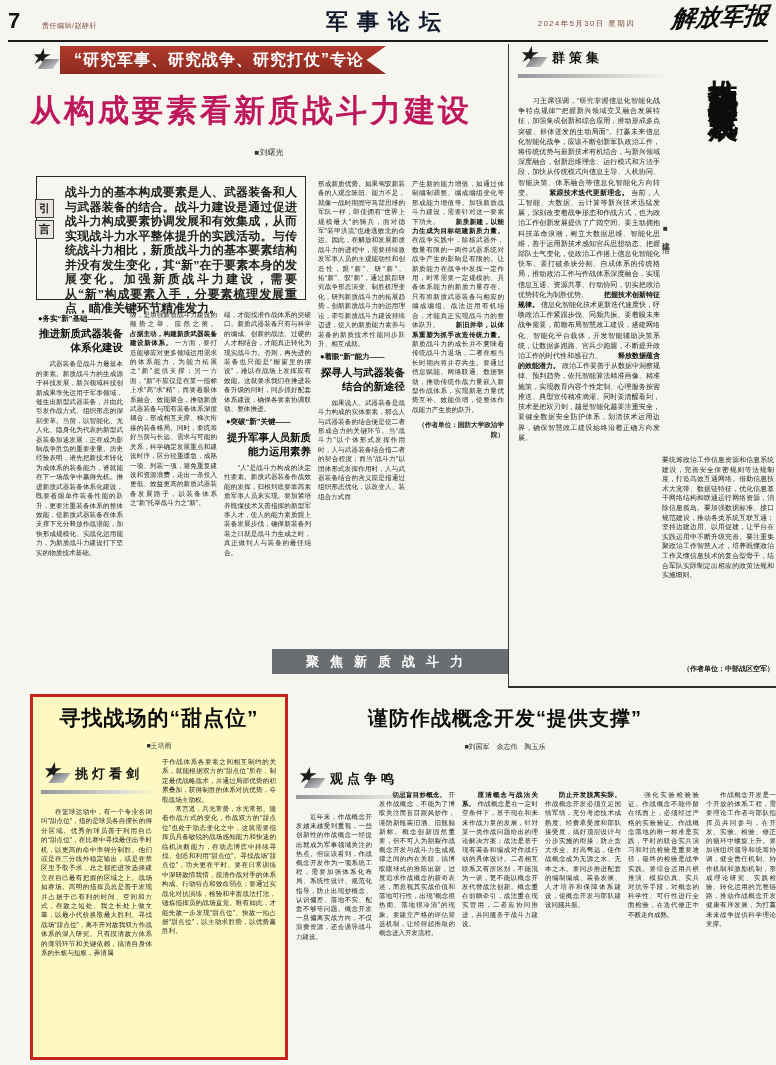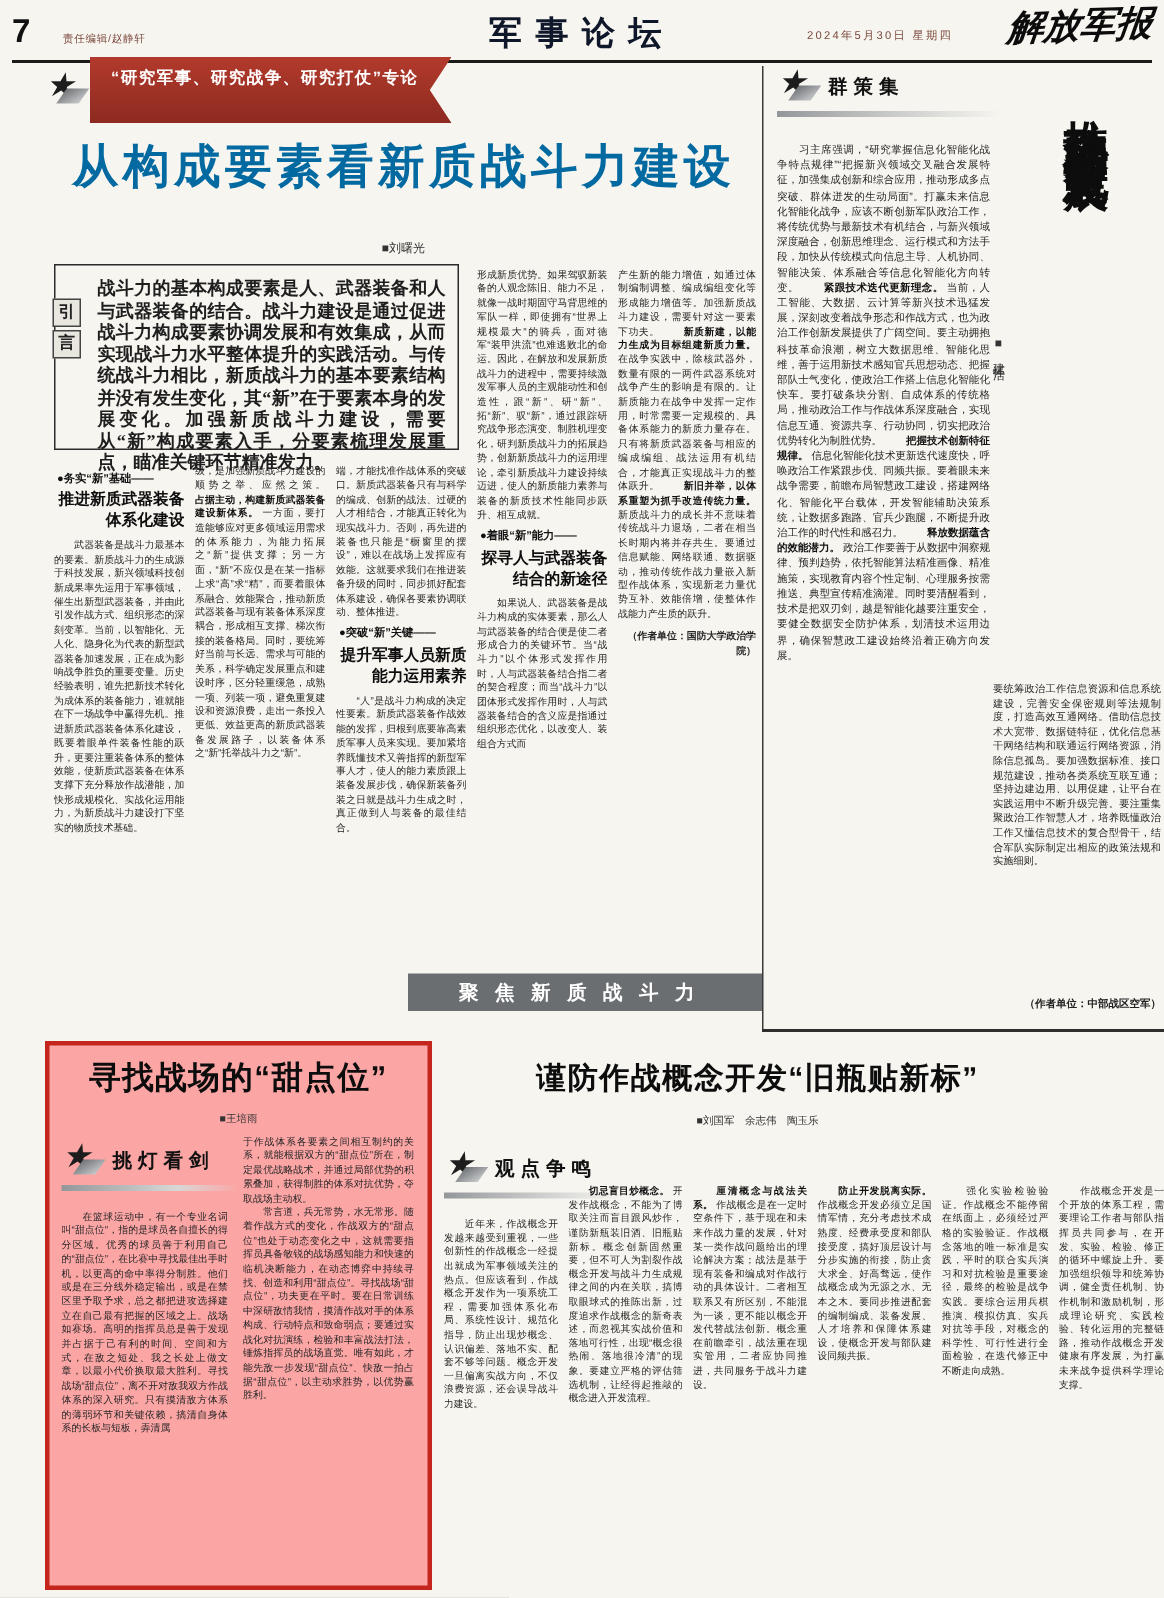--- a/index.html
+++ b/index.html
@@ -19,26 +19,26 @@
   .sicon .st{position:absolute;left:0;top:-3px;font-size:22px;line-height:26px;color:#1d1d1d;}
   .sicon .sw{position:absolute;left:11px;top:12px;width:15px;height:10px;
              background:linear-gradient(135deg,#6f7275,#c7c9cb);transform:skewX(-35deg);}
   .sechead{position:absolute;display:block;}
   .sechead .row{display:flex;align-items:center;gap:4px;}
   .sechead .lbl{font-size:13px;font-weight:900;letter-spacing:4px;color:#111;white-space:nowrap;}
   .shbar{height:4px;background:linear-gradient(90deg,#94979a,#d7d8d6 65%,rgba(215,216,214,0));margin-top:3px;}
   
   .banner{position:absolute;left:30px;top:45px;height:30px;display:flex;align-items:center;}
   .banner .ribbon{height:28px;line-height:28px;background:linear-gradient(180deg,#b23a2c,#8d2a20);
-                  color:#fff;font-size:11px;font-weight:700;padding:0 22px 16px 14px;letter-spacing:1px;
+                  color:#fff;font-size:16px;font-weight:700;padding:0 22px 0 14px;letter-spacing:1px;
                   clip-path:polygon(0 0,100% 0,94% 50%,100% 100%,0 100%);}
   
-  .mainTitle{position:absolute;left:30px;top:90px;width:478px;text-align:center;
-             font-size:31px;font-weight:900;letter-spacing:3px;color:#0369a1;}
-  .mainByline{position:absolute;left:30px;top:147px;width:478px;text-align:center;font-size:8px;color:#333;margin-top:13px;}
+  .mainTitle{position:absolute;left:30px;top:90px;width:478px;
+             font-size:31px;font-weight:900;letter-spacing:3px;color:#be185d;}
+  .mainByline{position:absolute;left:30px;top:147px;width:478px;text-align:center;font-size:8px;color:#333;}
   .introBox{position:absolute;left:36px;top:176px;width:270px;height:124px;border:1.5px solid #2b2b2b;
             box-sizing:border-box;padding:8px 8px 6px 28px;}
   .introTab{position:absolute;left:-2px;top:22px;width:18px;}
   .introTab span{display:block;width:17px;height:17px;margin-bottom:2px;border:1px solid #444;background:#e9e6df;
                  font-size:11px;font-weight:700;text-align:center;line-height:17px;color:#222;}
   .introTxt{font-family:Liberation Serif, serif;font-weight:700;font-size:12px;line-height:14.5px;
             text-align:justify;color:#1e1e1e;}
   .mcol{position:absolute;overflow:hidden;font-size:6.6px;line-height:9.4px;text-align:justify;color:#262626;}
   .mcol p,.mcol div{margin:0;}
   .pp{white-space:pre-line;}
@@ -61,21 +61,21 @@
           font-size:7px;line-height:10.2px;text-align:justify;color:#262626;}
   .qcVByline{position:absolute;left:659px;top:224px;writing-mode:vertical-rl;font-size:8px;color:#333;letter-spacing:2px;}
   .qcVTitle{position:absolute;left:702px;top:56px;height:402px;writing-mode:vertical-rl;text-orientation:upright;
             font-size:30px;font-weight:900;letter-spacing:3px;color:#0d0d0d;}
   .qcRight{position:absolute;left:662px;top:455px;width:112px;height:200px;overflow:hidden;
            font-size:6.8px;line-height:9.6px;text-align:justify;color:#262626;}
   .qcAuthor{position:absolute;left:636px;top:664px;width:138px;font-size:7px;font-weight:700;text-align:right;color:#222;}
   .hline2{position:absolute;left:508px;top:686px;width:268px;height:2px;background:#2e2e2e;}
   
   .sweetBox{position:absolute;left:30px;top:694px;width:258px;height:366px;border:3px solid #c4251c;
-            box-sizing:border-box;background:#fca5a5;}
+            box-sizing:border-box;background:#fef9c3;}
   .swTitle{position:absolute;left:0;top:7px;width:100%;text-align:center;font-size:21px;font-weight:900;
            letter-spacing:1px;color:#0d0d0d;}
   .swByline{position:absolute;left:0;top:44px;width:100%;text-align:center;font-size:7px;color:#333;}
   .swHead{left:8px;top:64px;width:118px;}
   .swColL{position:absolute;left:8px;top:110px;width:111px;height:242px;overflow:hidden;
           font-size:6.6px;line-height:9.4px;text-align:justify;color:#262626;}
   .swColR{position:absolute;left:129px;top:60px;width:114px;height:292px;overflow:hidden;
           font-size:6.6px;line-height:9.4px;text-align:justify;color:#262626;white-space:pre-line;}
   
   .opTitle{position:absolute;left:310px;top:705px;width:390px;text-align:center;font-size:20px;
@@ -201,21 +201,21 @@
           </span>
         <span class="lbl">挑灯看剑</span>
       </div>
       <div class="shbar"></div>
     </div>
     <div class="swColL">　　在篮球运动中，有一个专业名词叫“甜点位”，指的是球员各自擅长的得分区域。优秀的球员善于利用自己的“甜点位”，在比赛中寻找最佳出手时机，以更高的命中率得分制胜。他们或是在三分线外稳定输出，或是在禁区里予取予求，总之都把进攻选择建立在自己最有把握的区域之上。战场如赛场。高明的指挥员总是善于发现并占据于己有利的时间、空间和方式，在敌之短处、我之长处上做文章，以最小代价换取最大胜利。寻找战场“甜点位”，离不开对敌我双方作战体系的深入研究。只有摸清敌方体系的薄弱环节和关键依赖，搞清自身体系的长板与短板，弄清属</div>
     <div class="swColR">于作战体系各要素之间相互制约的关系，就能根据双方的“甜点位”所在，制定最优战略战术，并通过局部优势的积累叠加，获得制胜的体系对抗优势，夺取战场主动权。
 　　常言道，兵无常势，水无常形。随着作战方式的变化，作战双方的“甜点位”也处于动态变化之中，这就需要指挥员具备敏锐的战场感知能力和快速的临机决断能力，在动态博弈中持续寻找、创造和利用“甜点位”。寻找战场“甜点位”，功夫更在平时。要在日常训练中深研敌情我情，摸清作战对手的体系构成、行动特点和致命弱点；要通过实战化对抗演练，检验和丰富战法打法，锤炼指挥员的战场直觉。唯有如此，才能先敌一步发现“甜点位”、快敌一拍占据“甜点位”，以主动求胜势，以优势赢胜利。</div>
   </div>
 
-  <div class="opTitle">谨防作战概念开发“旧瓶贴新标”</div>
+  <div class="opTitle">谨防作战概念开发“提供支撑”</div>
   <div class="opByline">■刘国军　余志伟　陶玉乐</div>
 
   <div class="sechead opHead">
     <div class="row">
       <span class="sicon">
           <i class="st">★</i>
           <i class="sw"></i>
         </span>
       <span class="lbl">观点争鸣</span>
     </div>

